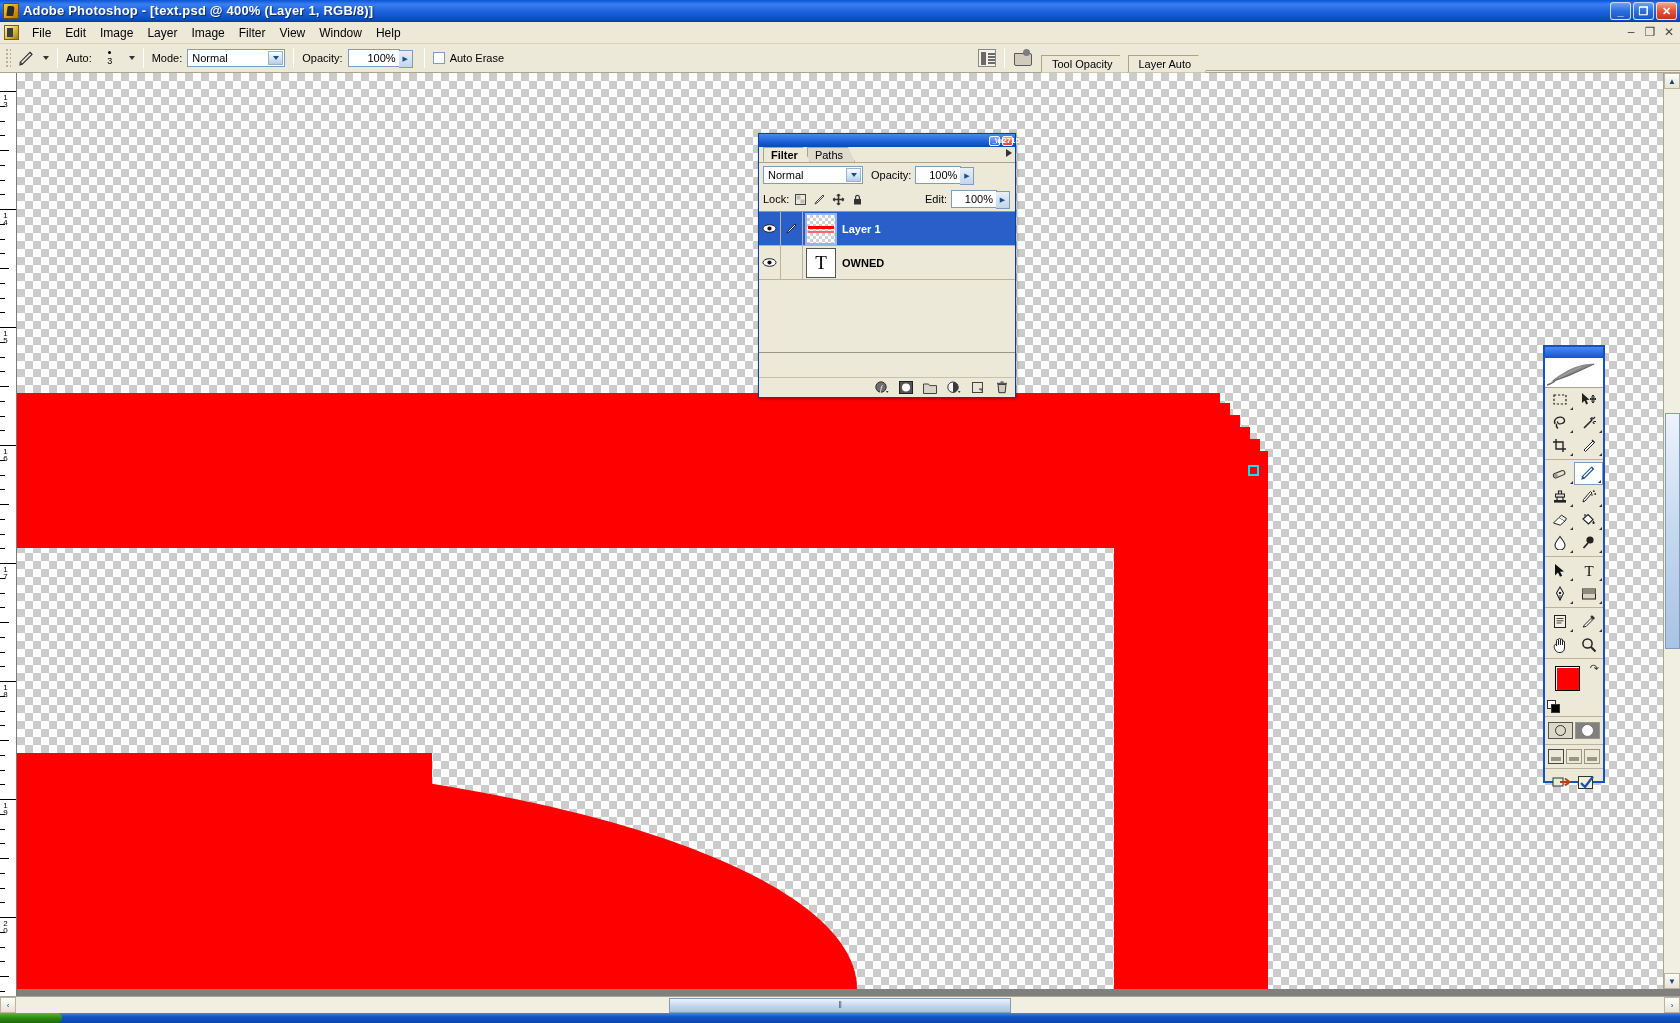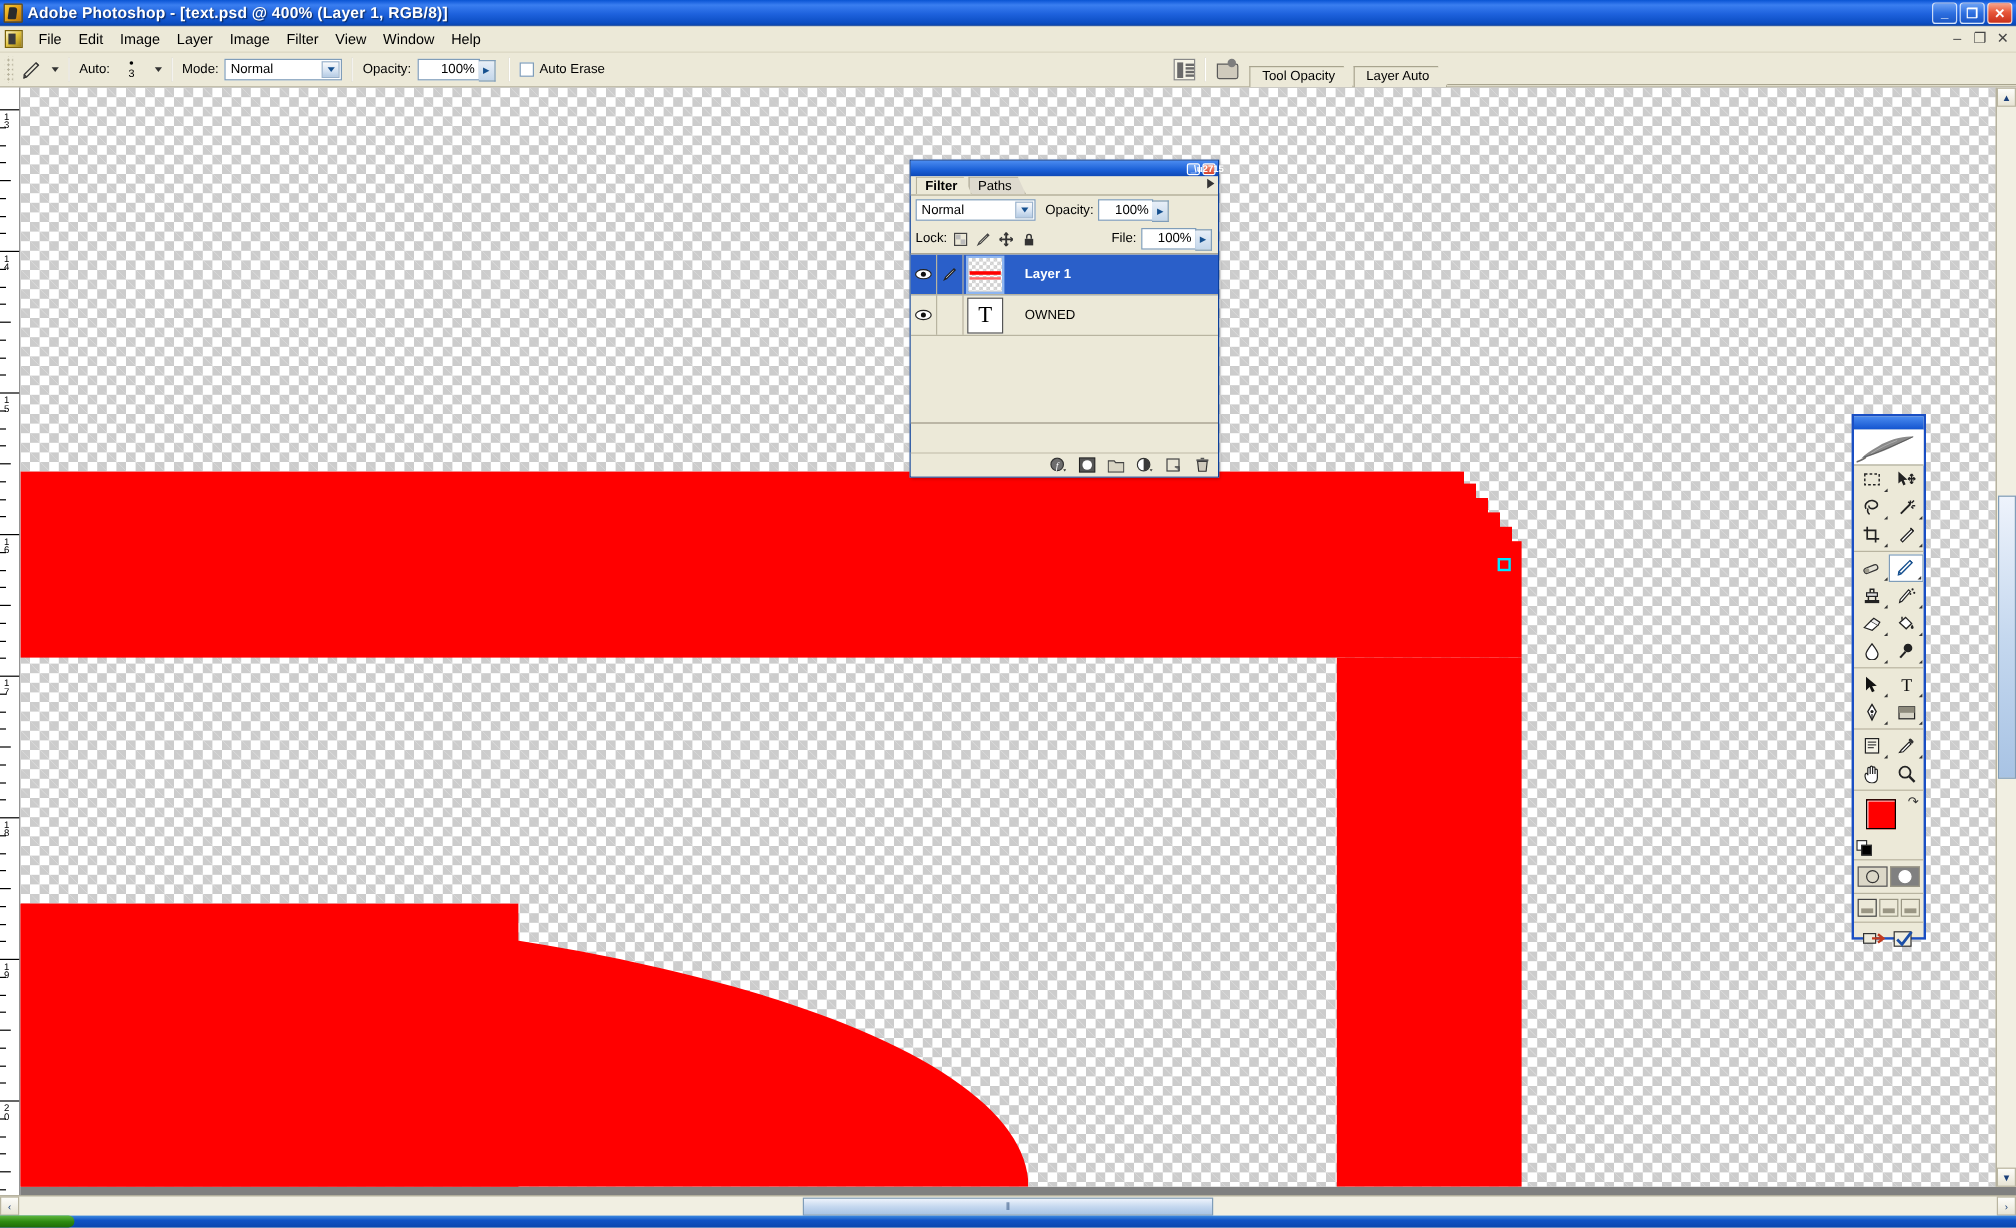--- a/index.html
+++ b/index.html
@@ -252,22 +252,22 @@
   }
   .thumb-checker{
     position:absolute; inset:0;
     background-color:#ffffff;
     background-image:
       linear-gradient(45deg,#d0d0d0 25%,transparent 25%,transparent 75%,#d0d0d0 75%),
       linear-gradient(45deg,#d0d0d0 25%,transparent 25%,transparent 75%,#d0d0d0 75%);
     background-size:6px 6px; background-position:0 0,3px 3px;
   }
   .layer-row.selected .layer-thumb{ outline:2px solid #8fb6f0; outline-offset:-1px; }
-  .layer-name{ font-size:11px; font-weight:bold;margin-left:12px; }
-  .layer-row:not(.selected) .layer-name{ font-weight:normal; }
+  .layer-name{ font-size:11px; font-weight:bold; }
+  .layer-row:not(.selected) .layer-name{ font-weight:bold; }
   .pal-footer{
     position:absolute; bottom:0; left:0; width:100%; height:20px;
     background:#ece9d8; display:flex; align-items:center; justify-content:flex-end;
     padding-right:6px; gap:9px; border-top:1px solid #c6c2ae;
   }
   .fbtn{ width:15px;height:15px; cursor:pointer; position:relative; display:flex;align-items:center;justify-content:center;}
 
   
   #toolbox{
     position:absolute; left:1543px; top:345px; width:62px; height:438px;
@@ -580,21 +580,21 @@
           <path d="M6.5 1 L4.8 3 M6.5 1 L8.2 3 M6.5 12 L4.8 10 M6.5 12 L8.2 10 M1 6.5 L3 4.8 M1 6.5 L3 8.2 M12 6.5 L10 4.8 M12 6.5 L10 8.2" stroke="#333" stroke-width="1.1"></path>
         </svg>
     </div>
     <div class="lock-icon">
       <svg width="13" height="13" viewBox="0 0 13 13">
           <rect x="3" y="6" width="7" height="5.5" fill="#333"></rect>
           <path d="M4.6 6 V4.2 a1.9 1.9 0 0 1 3.8 0 V6" fill="none" stroke="#333" stroke-width="1.2"></path>
         </svg>
     </div>
     <div style="flex:1"></div>
-    <span style="font-size:11px">File:</span>
+    <span style="font-size:11px">Edit:</span>
     <div class="numbox" style="width:46px;margin-right:14px">
       <span>100%</span>
       <div class="slidearrow"></div>
     </div>
   </div>
 
   <div class="layer-list">
 
     <div class="layer-row selected">
       <div class="eye-cell">

